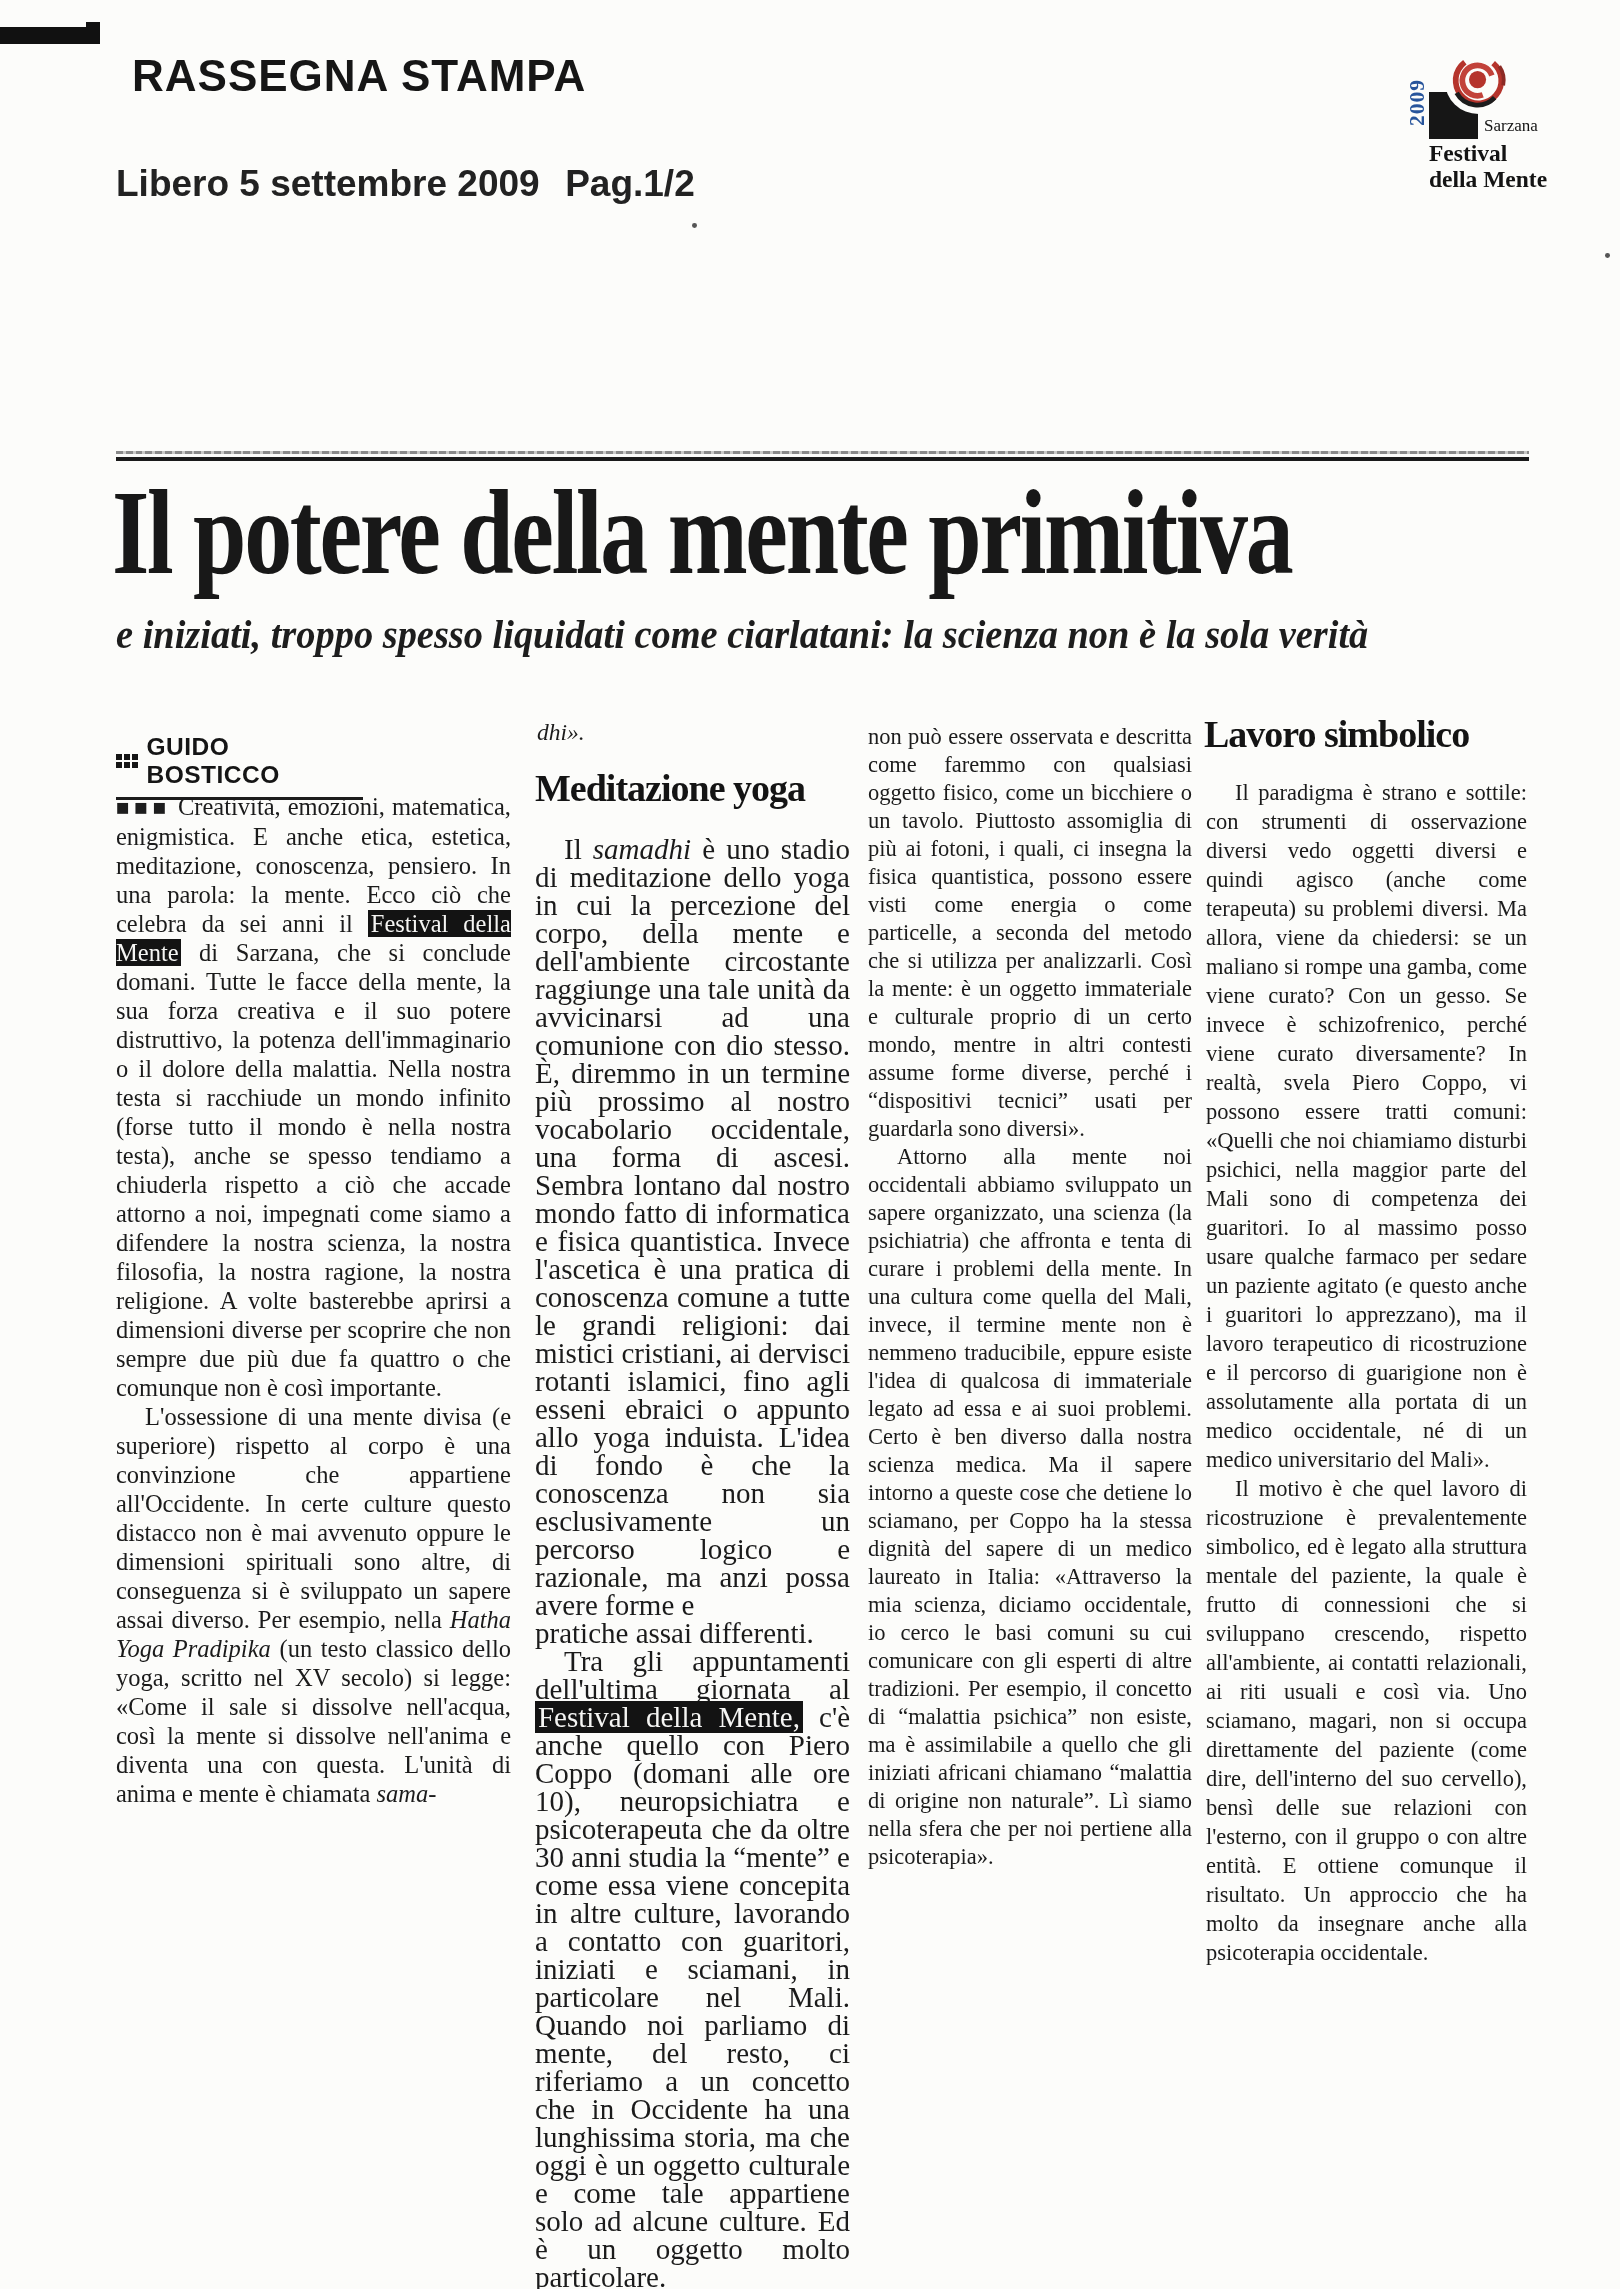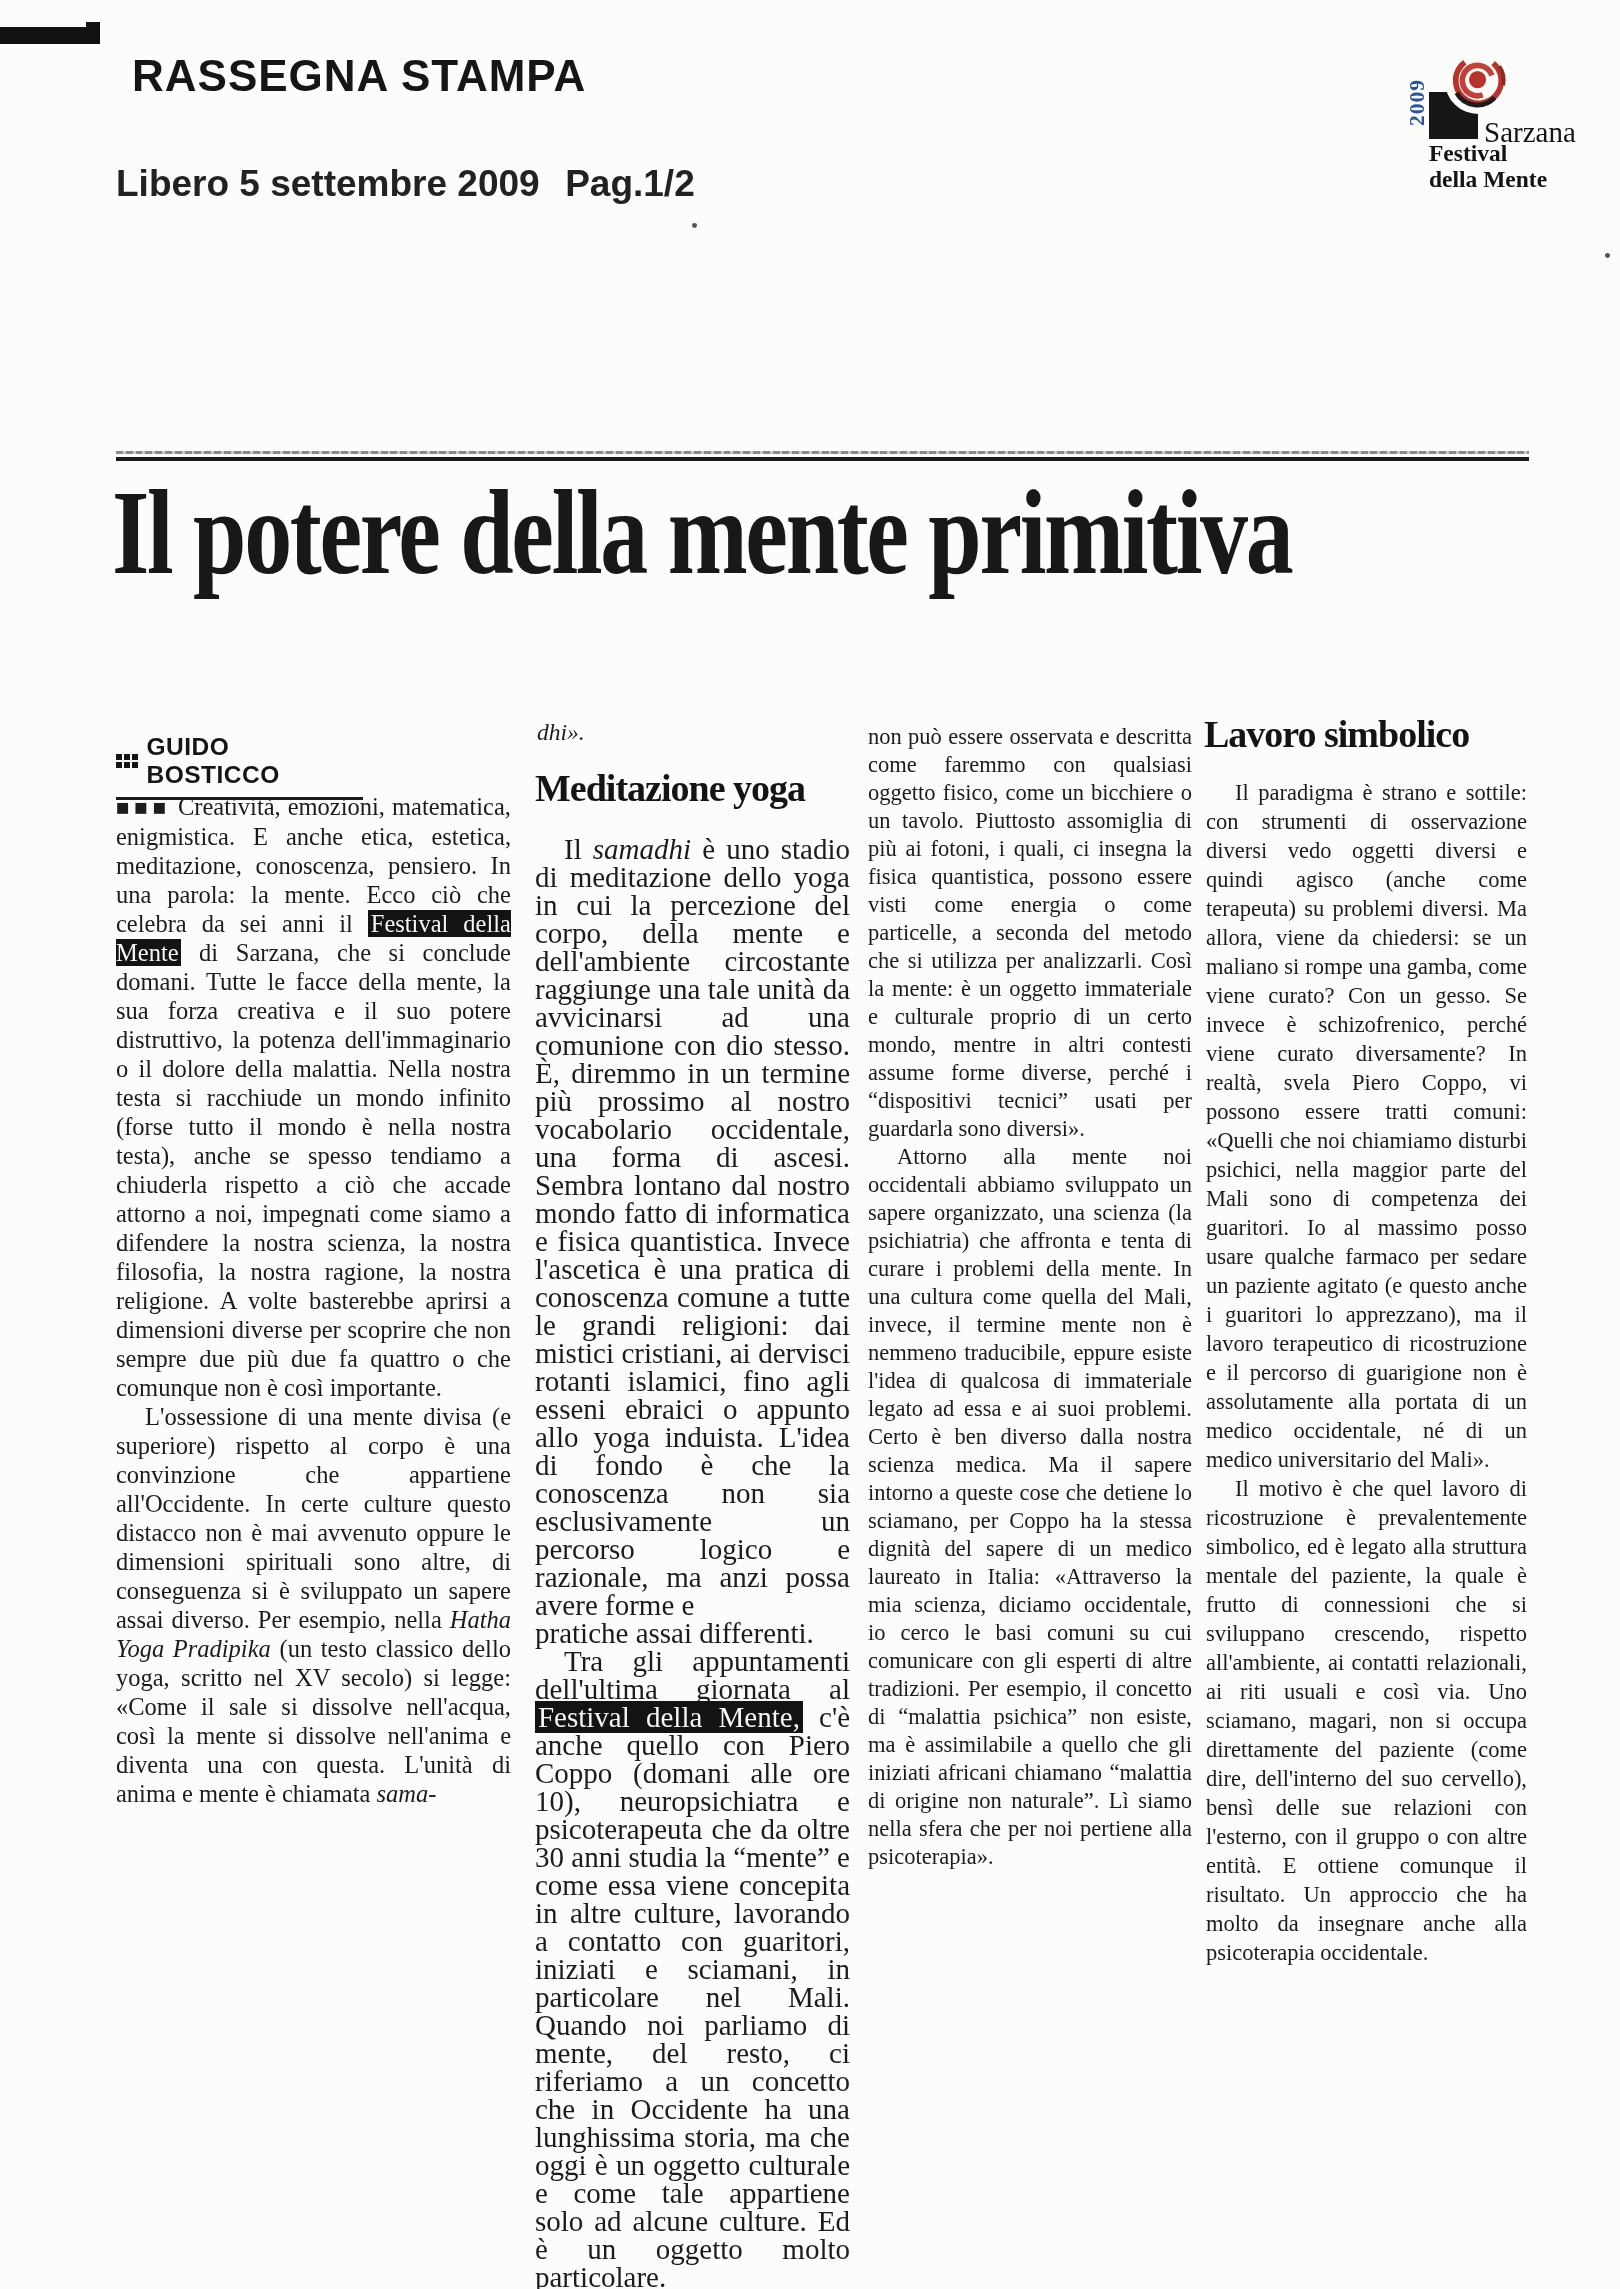--- a/index.html
+++ b/index.html
@@ -26,21 +26,21 @@
   
   .logo{position:absolute;left:1380px;top:47px;width:245px;height:167px;}
   .logo-year{
     position:absolute;left:7.8px;top:43px;color:#27549b;
     font-weight:bold;font-size:21.6px;letter-spacing:1px;
     transform:rotate(-90deg);transform-origin:center;width:59px;text-align:center;
   }
   .logo-square{position:absolute;left:49px;top:45px;width:49px;height:47px;background:#161616;}
   .logo-halo{position:absolute;left:65px;top:2px;width:67px;height:65px;background:#fcfcfa;border-radius:50%;}
   .logo-swirl{position:absolute;left:69px;top:5.9px;width:59px;height:57px;}
-  .logo-sarzana{position:absolute;left:104px;top:69px;font-size:29px;color:#141414;}
+  .logo-sarzana{position:absolute;left:104px;top:69px;font-size:17px;color:#141414;}
   .logo-festival{position:absolute;left:49px;top:94px;font-size:23.5px;font-weight:bold;color:#141414;line-height:25.5px;}
   
   .kicker{
     position:absolute;left:112px;top:294px;
     font-family:"Liberation Sans",sans-serif;font-weight:bold;
     font-size:165px;line-height:157px;color:#141414;white-space:nowrap;
   }
   .squeeze{display:inline-block;transform:scaleX(.70);transform-origin:0 50%;letter-spacing:-3.9px;}
   .rule{position:absolute;left:116px;width:1413px;}
   .rule .r1{height:2.9px;background:repeating-linear-gradient(90deg,#8a8a8a 0 6.9px,#c9c9c7 6.9px 9.8px);}
@@ -121,20 +121,21 @@
   </div>
 
   <div class="rule" style="top:451px;">
     <div class="r1"></div>
       <div class="r2"></div>
   </div>
   <div class="title">
     <span class="squeeze2">Il potere della mente primitiva</span>
   </div>
   <div class="standfirst">
+    <div><span class="sq">e iniziati, troppo spesso liquidati come ciarlatani: la scienza non è la sola verità</span></div>
   </div>
 
   <div class="byline">
     <div class="byline-row">
       <span class="sq-grid">
           <i></i>
           <i></i>
           <i></i>
           <i></i>
           <i></i>

